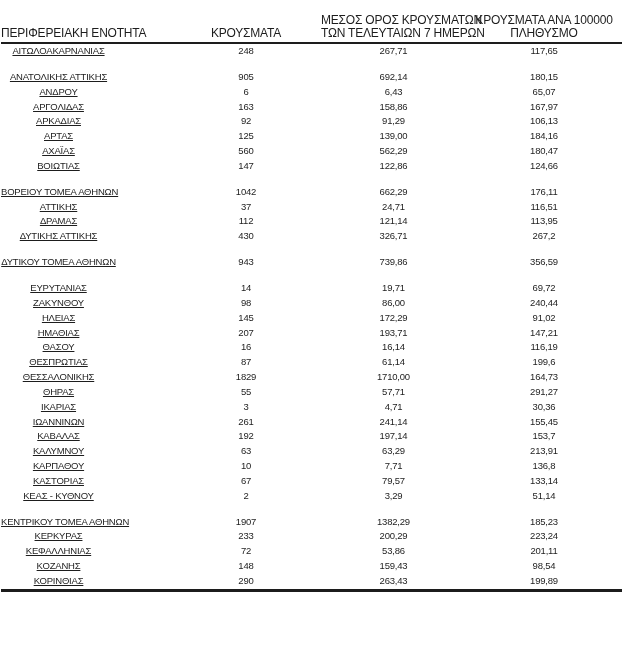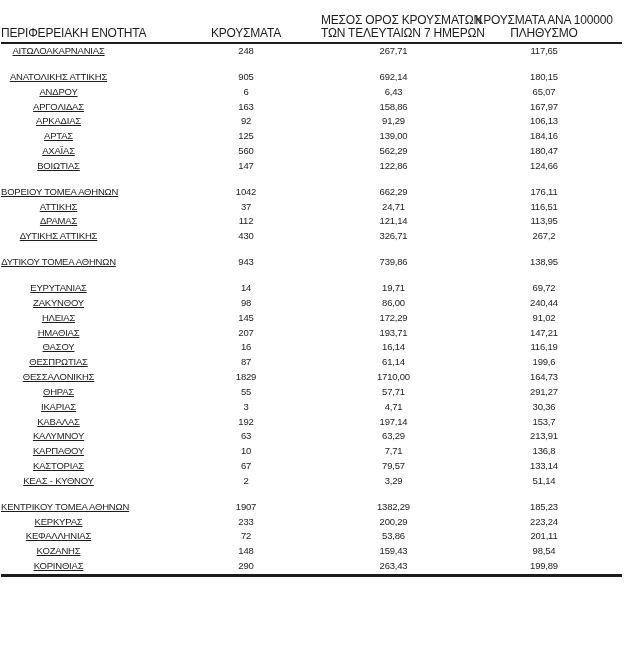--- a/index.html
+++ b/index.html
@@ -168,21 +168,21 @@
           <td class="c3">326,71</td>
           <td class="c4">267,2</td>
         </tr>
         <tr class="spacer">
           <td colspan="4"></td>
         </tr>
         <tr>
           <td class="c1">ΔΥΤΙΚΟΥ ΤΟΜΕΑ ΑΘΗΝΩΝ</td>
           <td class="c2">943</td>
           <td class="c3">739,86</td>
-          <td class="c4">138,95</td>
+          <td class="c4">356,59</td>
         </tr>
         <tr class="spacer">
           <td colspan="4"></td>
         </tr>
         <tr>
           <td class="c1">ΕΥΡΥΤΑΝΙΑΣ</td>
           <td class="c2">14</td>
           <td class="c3">19,71</td>
           <td class="c4">69,72</td>
         </tr>
@@ -226,20 +226,26 @@
           <td class="c1">ΘΗΡΑΣ</td>
           <td class="c2">55</td>
           <td class="c3">57,71</td>
           <td class="c4">291,27</td>
         </tr>
         <tr>
           <td class="c1">ΙΚΑΡΙΑΣ</td>
           <td class="c2">3</td>
           <td class="c3">4,71</td>
           <td class="c4">30,36</td>
+        </tr>
+        <tr>
+          <td class="c1">ΙΩΑΝΝΙΝΩΝ</td>
+          <td class="c2">261</td>
+          <td class="c3">241,14</td>
+          <td class="c4">155,45</td>
         </tr>
         <tr>
           <td class="c1">ΚΑΒΑΛΑΣ</td>
           <td class="c2">192</td>
           <td class="c3">197,14</td>
           <td class="c4">153,7</td>
         </tr>
         <tr>
           <td class="c1">ΚΑΛΥΜΝΟΥ</td>
           <td class="c2">63</td>

